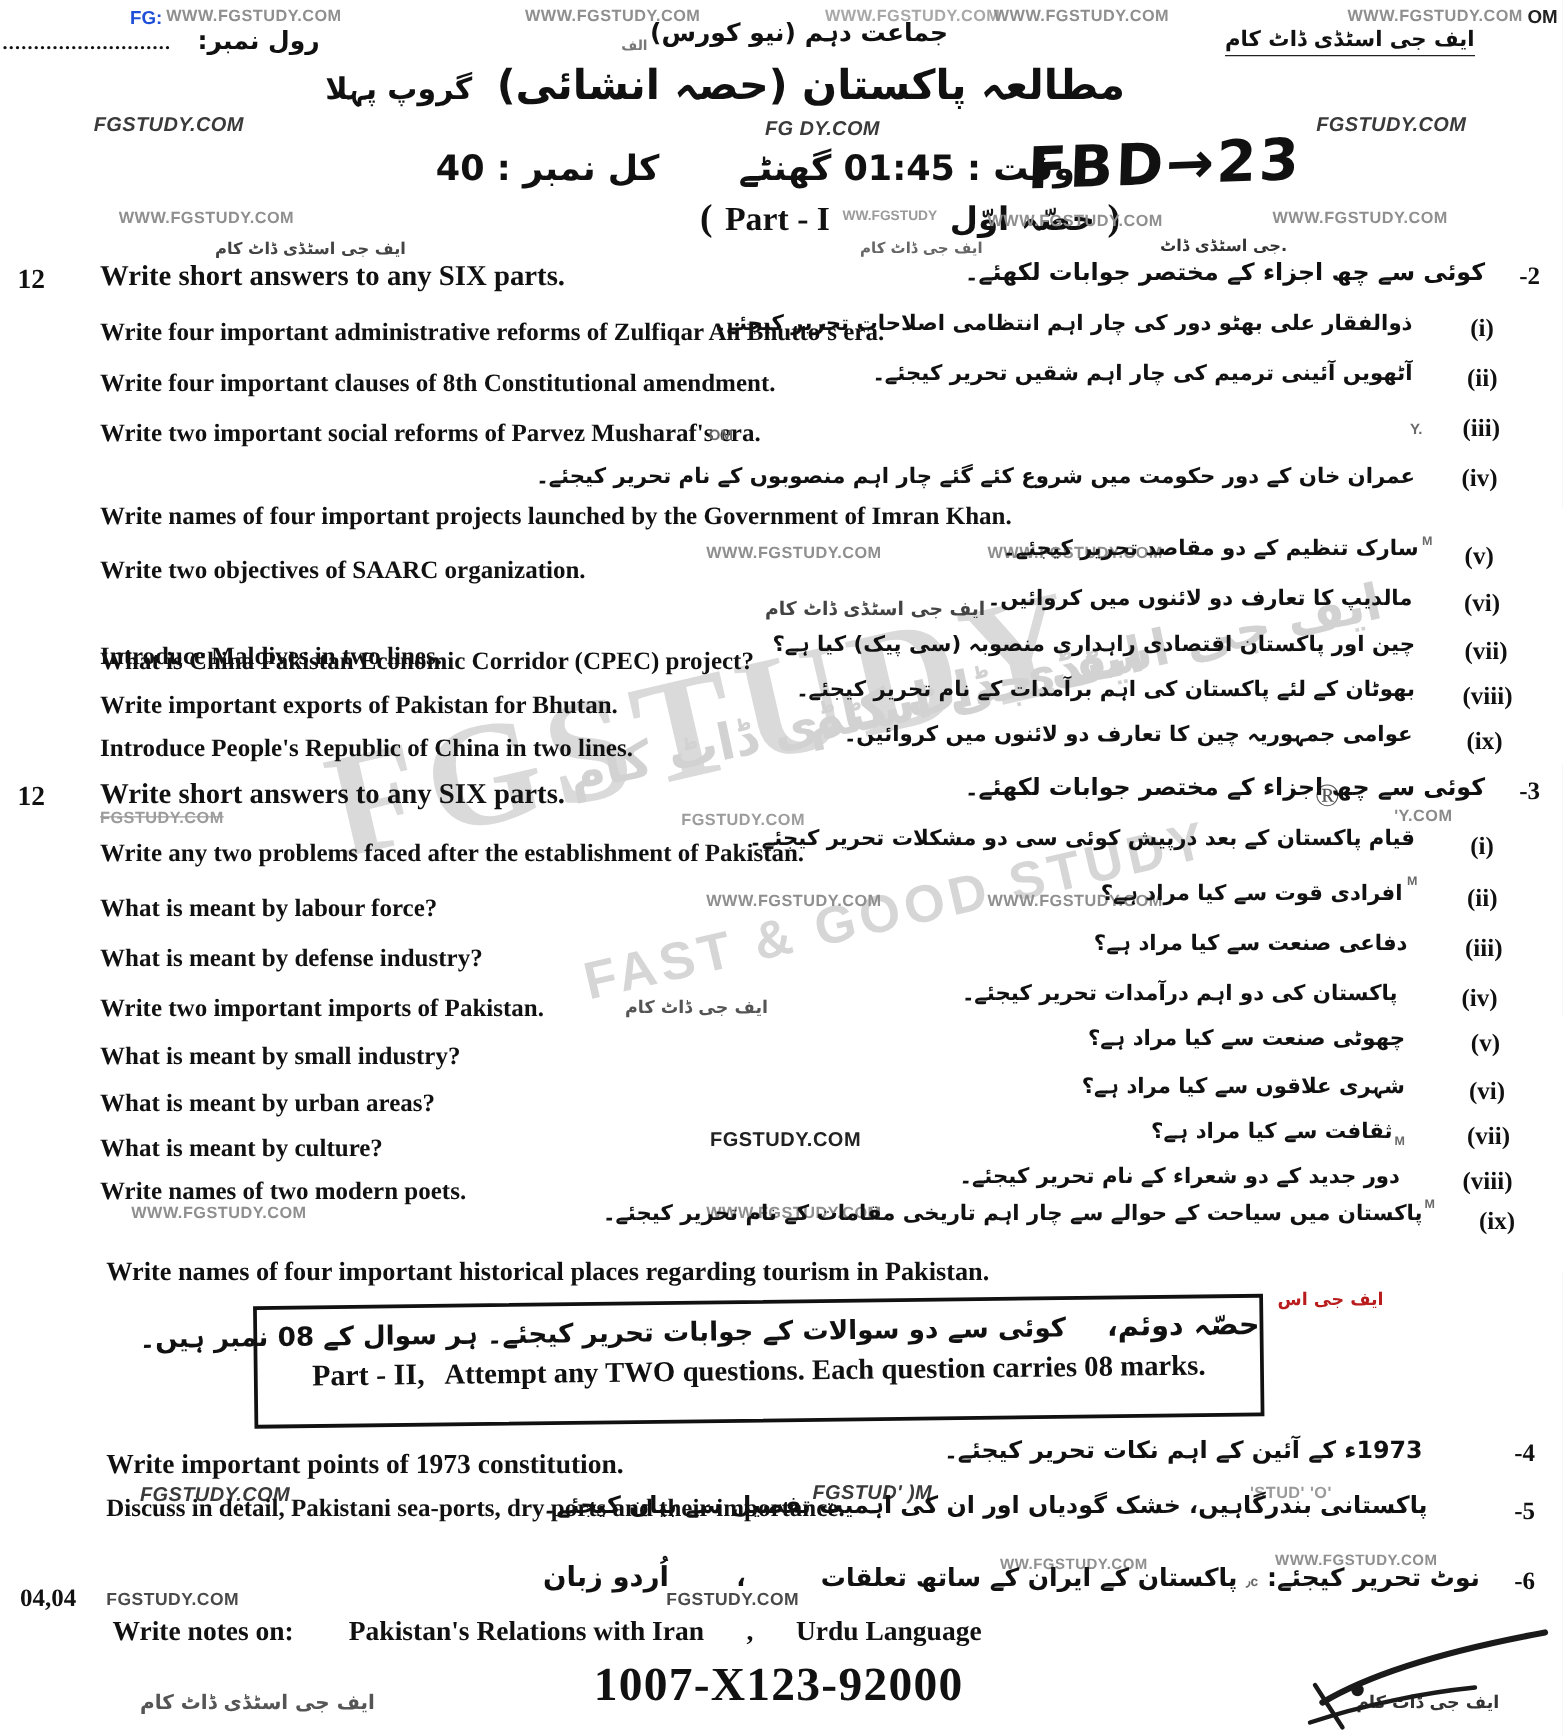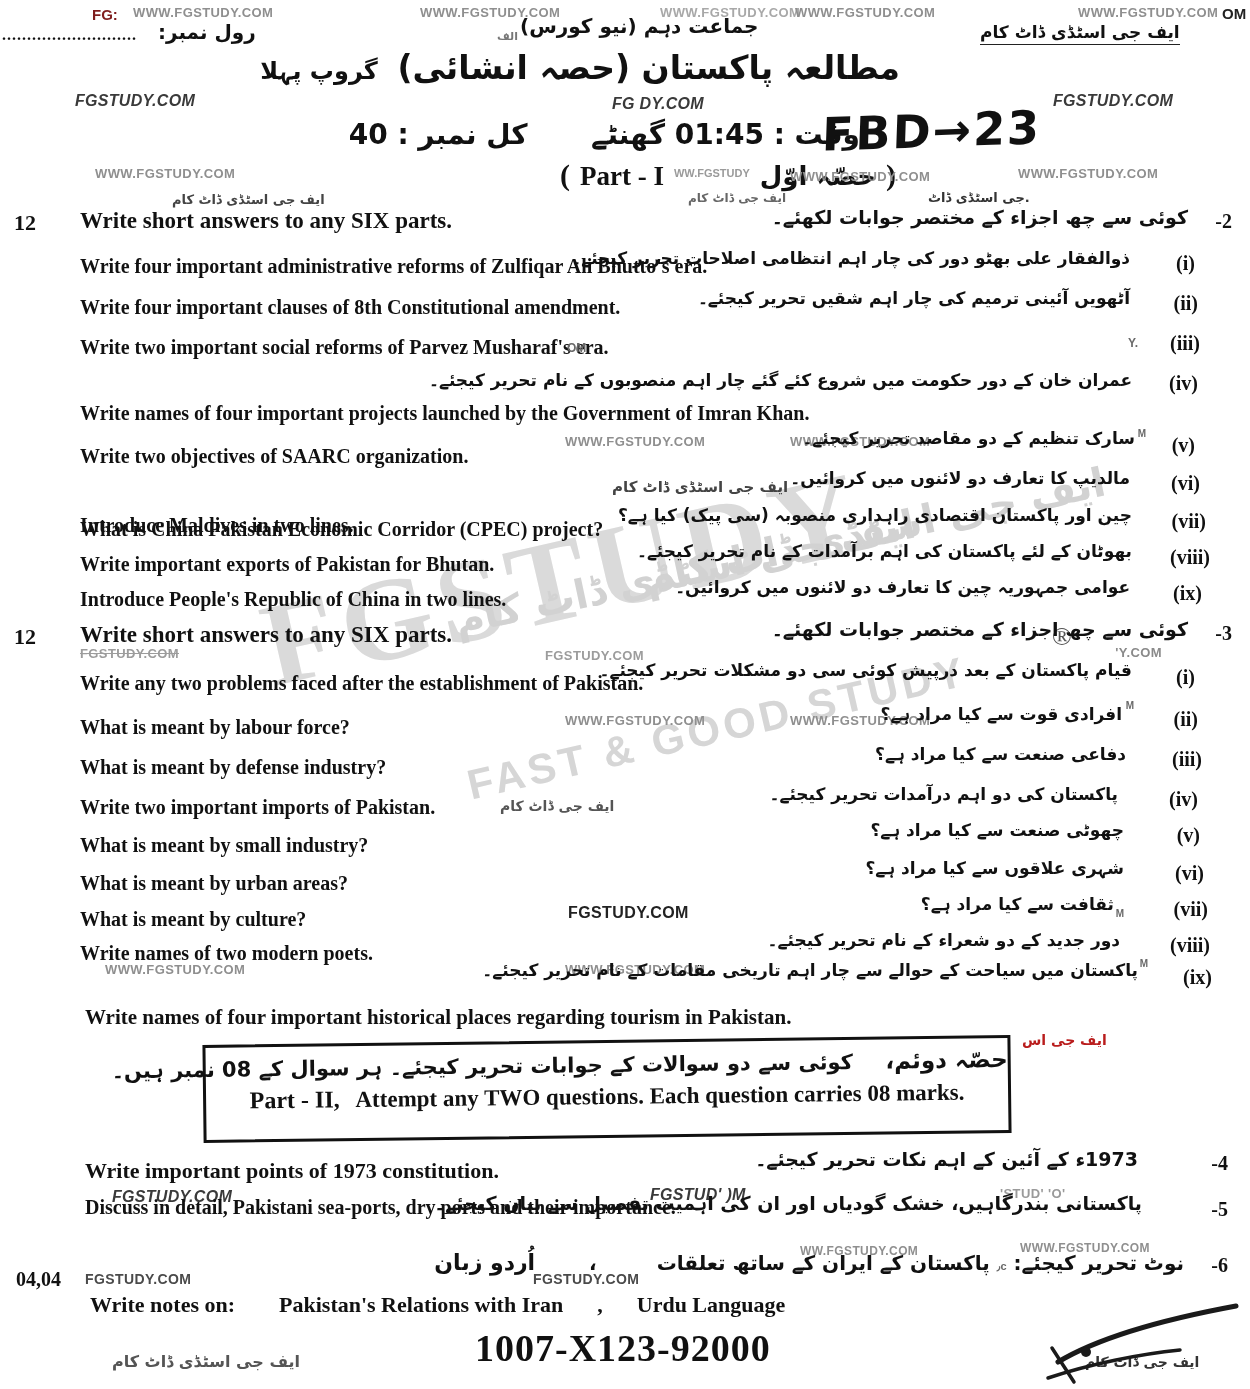--- a/index.html
+++ b/index.html
@@ -21,21 +21,21 @@
   .frag{font-family:"Liberation Sans",sans-serif;font-weight:700;font-size:12px;color:#6a6a6a;}
   .urwm{font-family:"DejaVu Sans",sans-serif;font-weight:700;direction:rtl;color:#555;}
   .bigwm{font-family:"Liberation Serif",serif;font-weight:700;color:#dadada;}
   .strike{text-decoration:line-through;}
 </style>
 </head>
 <body>
 
 <div id="page">
 
-  <div class="abs frag" style="left:92px;top:6px;font-size:15px;color:#7f1d1d;">FG:</div>
+  <div class="abs frag" style="left:104px;top:6px;font-size:15px;color:#1d4ed8;">FG:</div>
   <div class="abs wm" style="left:133px;top:5px;">WWW.FGSTUDY.COM</div>
   <div class="abs wm" style="left:420px;top:5px;">WWW.FGSTUDY.COM</div>
   <div class="abs wm" style="left:660px;top:5px;color:#a8a8a8;">WWW.FGSTUDY.COM</div>
   <div class="abs wm" style="left:795px;top:5px;">WWW.FGSTUDY.COM</div>
   <div class="abs wm" style="left:1078px;top:5px;">WWW.FGSTUDY.COM</div>
   <div class="abs frag" style="left:1222px;top:5px;font-size:15px;color:#222;">OM</div>
 
   <div class="abs ur u20" style="left:520px;top:14px;">جماعت دہم (نیو کورس)</div>
   <div class="abs urwm" style="left:497px;top:30px;font-size:11px;color:#777;">الف</div>
   <div class="abs ur u20" style="left:158px;top:20px;">رول نمبر:</div>

